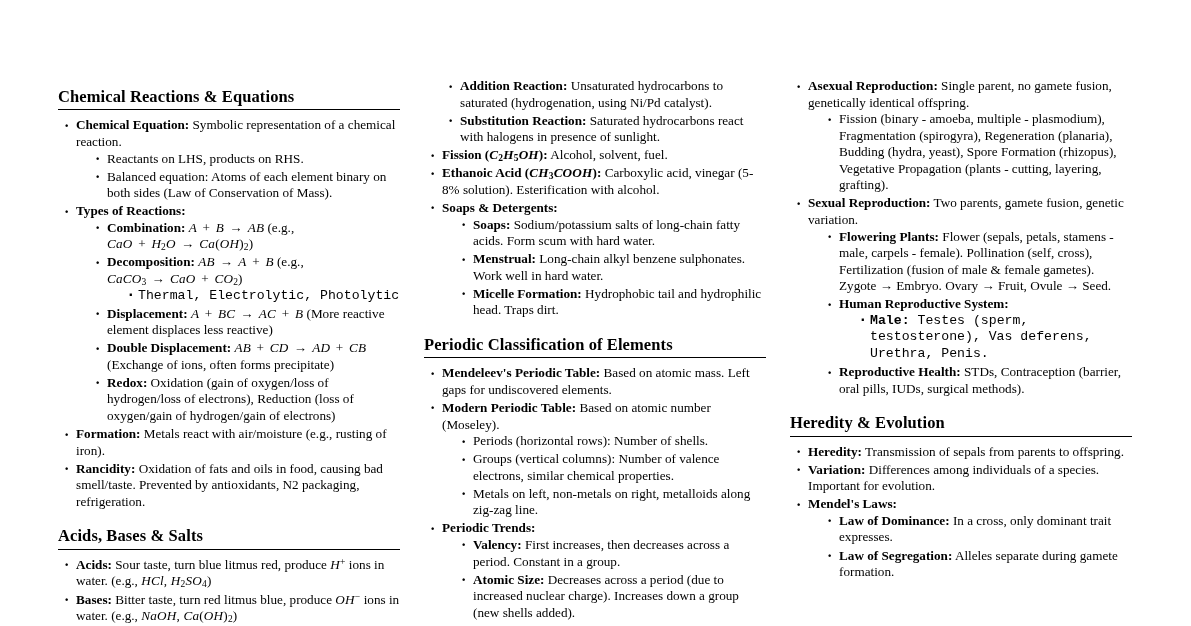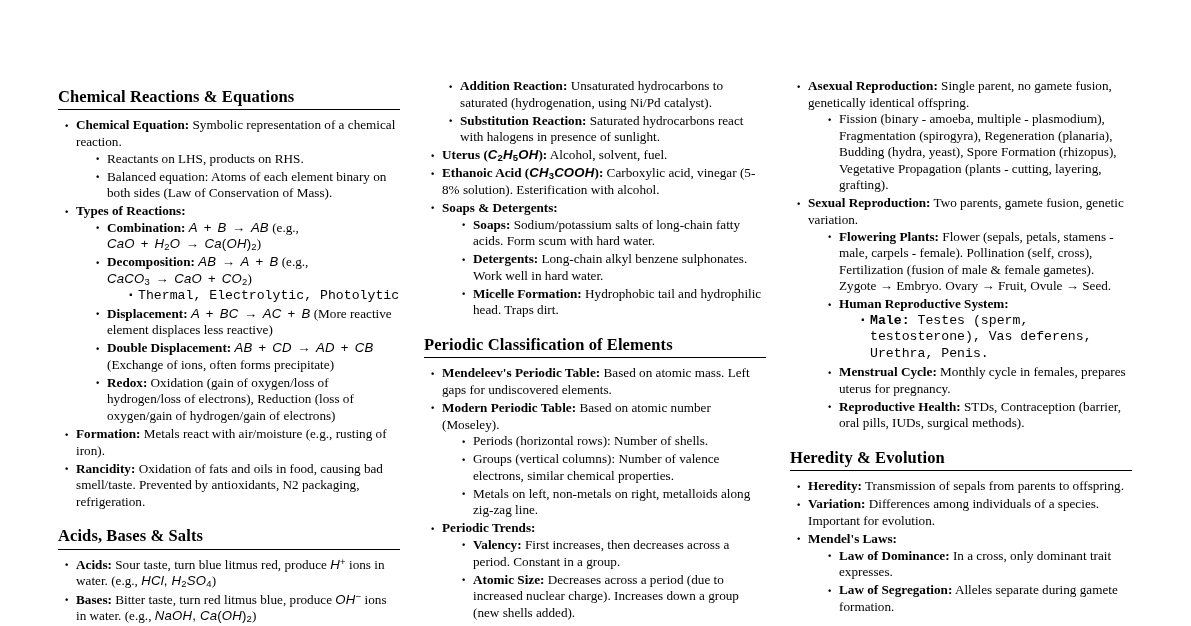--- a/index.html
+++ b/index.html
@@ -96,21 +96,21 @@
     font-weight: bold;
   }
   ul.lvl2 > li, ul.lvl3 > li {
     font-size: 13.2px;
   }
 
   b, .b { font-weight: bold; }
 
   
   .m {
-    font-family: Liberation Sans, sans-serif;
+    font-family: Liberation Serif, serif;
     font-style: italic;
     white-space: nowrap;
     letter-spacing: 0.2px;
   }
   .m .op {
     font-style: normal;
     padding: 0 0.16em;
   }
   .m sub {
     font-style: normal;
@@ -163,25 +163,25 @@
           </ul>
         </section>
       </div>
       <div class="column col-2">
         <section class="section">
           <ul class="lvl2" style="padding-left: 23px;">
             <li><b>Addition Reaction:</b> <span>Unsaturated hydrocarbons to saturated (hydrogenation, using Ni/Pd catalyst).</span></li>
             <li><b>Substitution Reaction:</b> <span>Saturated hydrocarbons react with halogens in presence of sunlight.</span></li>
           </ul>
           <ul class="lvl1" style="padding-left: 5px;">
-            <li><b><span>Uterus (</span><span class="m"><span>C</span><sub>2</sub><span>H</span><sub>5</sub><span>OH</span></span><span>):</span></b> <span>Alcohol, solvent, fuel.</span></li>
+            <li><b><span>Fission (</span><span class="m"><span>C</span><sub>2</sub><span>H</span><sub>5</sub><span>OH</span></span><span>):</span></b> <span>Alcohol, solvent, fuel.</span></li>
             <li><b><span>Ethanoic Acid (</span><span class="m"><span>CH</span><sub>3</sub><span>COOH</span></span><span>):</span></b> <span>Carboxylic acid, vinegar (5-8% solution). Esterification with alcohol.</span></li>
             <li><b>Soaps &amp; Detergents:</b> <ul class="lvl2">
                 <li><b>Soaps:</b> <span>Sodium/potassium salts of long-chain fatty acids. Form scum with hard water.</span></li>
-                <li><b>Detergents:</b> <span>Long-chain alkyl benzene sulphonates. Work well in hard water.</span></li>
+                <li><b>Menstrual:</b> <span>Long-chain alkyl benzene sulphonates. Work well in hard water.</span></li>
                 <li><b>Micelle Formation:</b> <span>Hydrophobic tail and hydrophilic head. Traps dirt.</span></li>
               </ul></li>
           </ul>
         </section>
         <section class="section">
           <h2 class="section-title">Periodic Classification of Elements</h2>
           <hr class="rule">
           <ul class="lvl1">
             <li><b>Mendeleev's Periodic Table:</b> <span>Based on atomic mass. Left gaps for undiscovered elements.</span></li>
             <li><b>Modern Periodic Table:</b> <span>Based on atomic number (Moseley).</span><ul class="lvl2">
@@ -200,21 +200,20 @@
         <section class="section">
           <ul class="lvl1">
             <li><b>Asexual Reproduction:</b> <span>Single parent, no gamete fusion, genetically identical offspring.</span><ul class="lvl2">
                 <li><span>Fission (binary - amoeba, multiple - plasmodium), Fragmentation (spirogyra), Regeneration (planaria), Budding (hydra, yeast), Spore Formation (rhizopus), Vegetative Propagation (plants - cutting, layering, grafting).</span></li>
               </ul></li>
             <li><b>Sexual Reproduction:</b> <span>Two parents, gamete fusion, genetic variation.</span><ul class="lvl2">
                 <li><b>Flowering Plants:</b> <span>Flower (sepals, petals, stamens - male, carpels - female). Pollination (self, cross), Fertilization (fusion of male &amp; female gametes). Zygote → Embryo. Ovary → Fruit, Ovule → Seed.</span></li>
                 <li><b>Human Reproductive System:</b> <ul class="lvl3">
                     <li><b>Male:</b> <span>Testes (sperm, testosterone), Vas deferens, Urethra, Penis.</span></li>
                   </ul></li>
-                <li><b>Menstrual Cycle:</b> <span>Monthly cycle in females, prepares uterus for pregnancy.</span></li>
                 <li><b>Reproductive Health:</b> <span>STDs, Contraception (barrier, oral pills, IUDs, surgical methods).</span></li>
               </ul></li>
           </ul>
         </section>
         <section class="section">
           <h2 class="section-title">Heredity &amp; Evolution</h2>
           <hr class="rule">
           <ul class="lvl1">
             <li><b>Heredity:</b> <span>Transmission of sepals from parents to offspring.</span></li>
             <li><b>Variation:</b> <span>Differences among individuals of a species. Important for evolution.</span></li>

